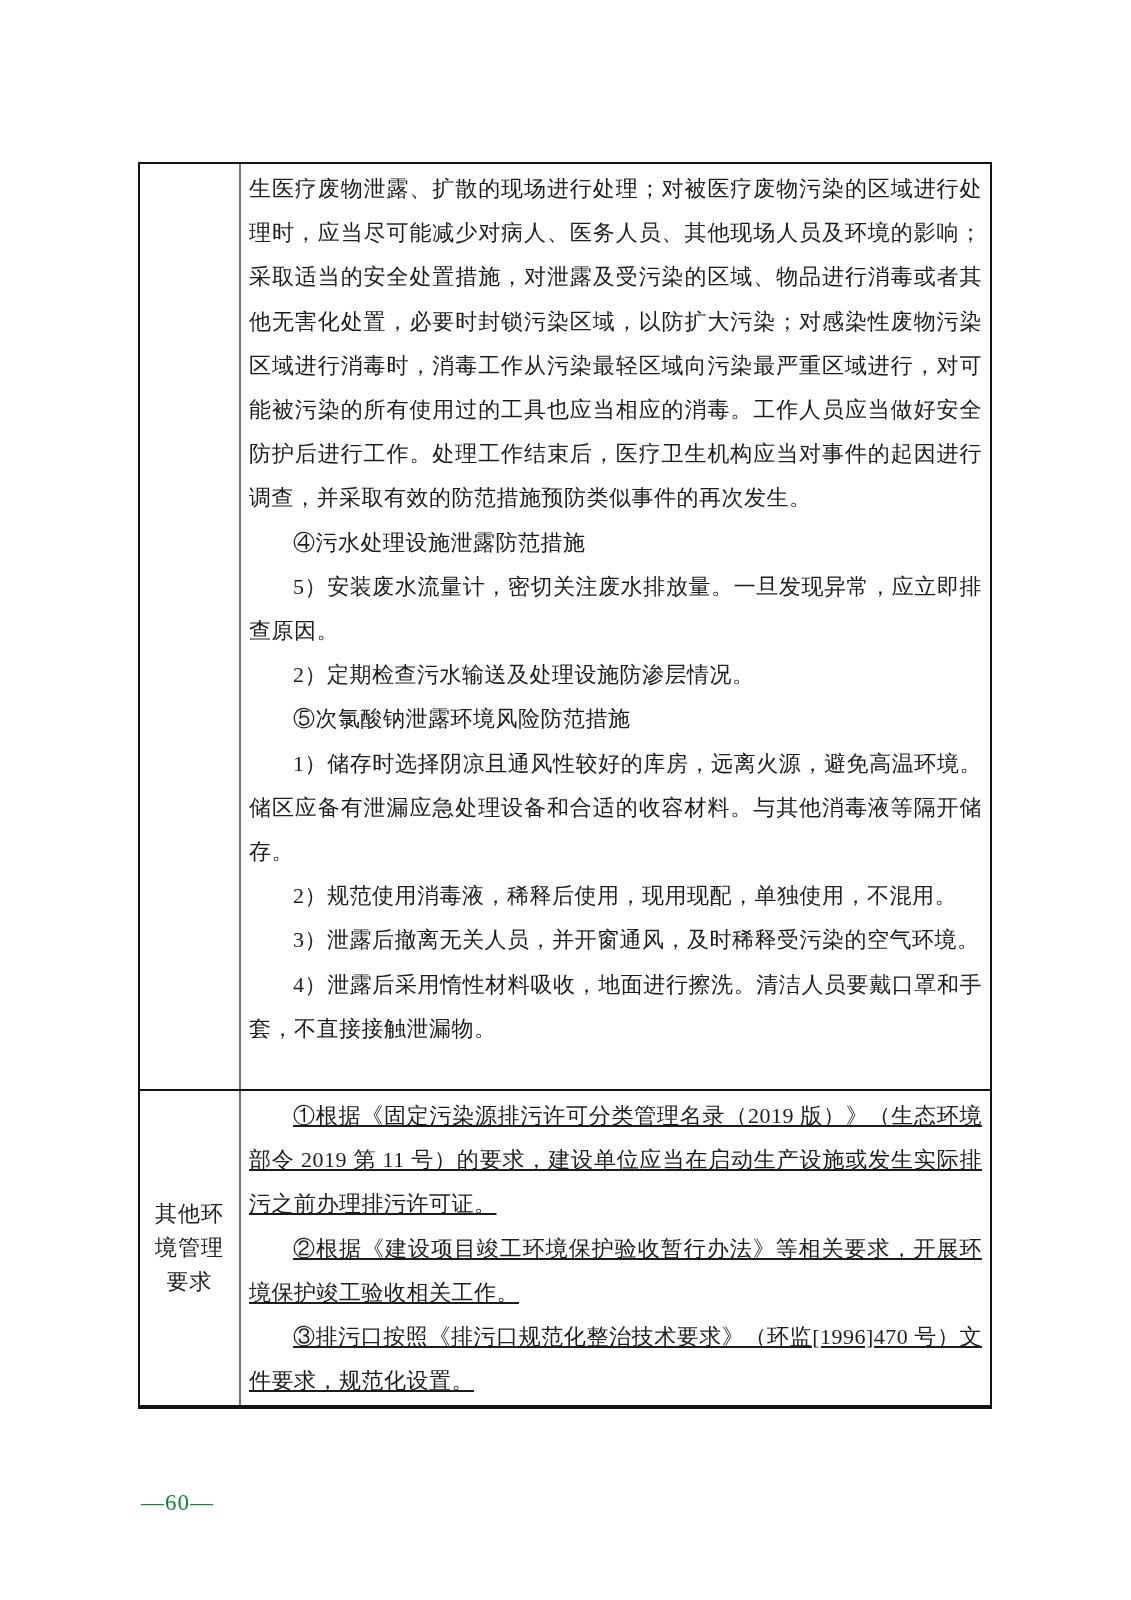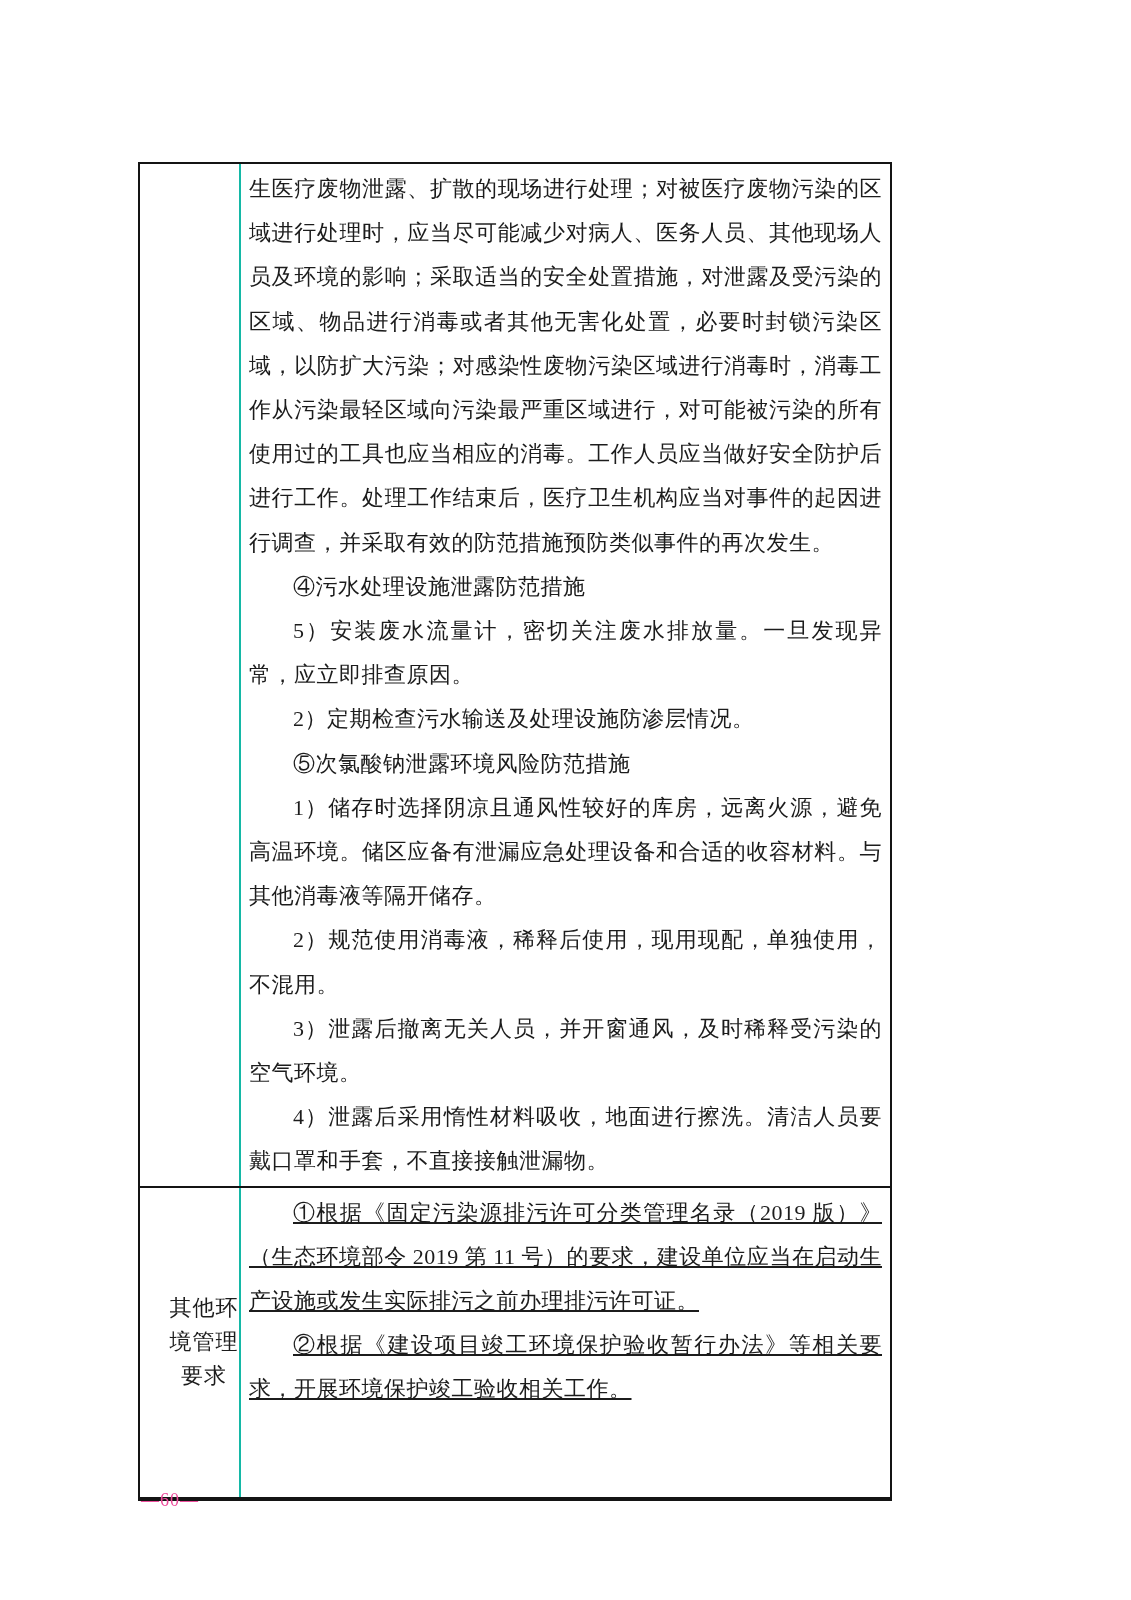--- a/index.html
+++ b/index.html
@@ -9,34 +9,34 @@
     height: 1600px;
     position: relative;
     font-family: "Liberation Serif", "DejaVu Serif", serif;
     color: #1c1c1c;
     overflow: hidden;
   }
   .doc-table {
     position: absolute;
     left: 138px;
     top: 162px;
-    width: 754px;
+    width: 854px;
     border: 2px solid #141414;
     border-bottom-width: 4px;
     background: #ffffff;
   }
   .tr { display: flex; align-items: stretch; }
   .tr.second { border-top: 2px solid #141414; }
   .td-label {
     width: 101px;
     flex: 0 0 101px;
-    border-right: 2px solid #14b8a6;
+    border-right: 2px solid #737373;
     display: flex;
     align-items: center;
-    justify-content: flex-end;
+    justify-content: center;
     text-align: center;
   }
   .td-label .label-text {
     width: 70px;
     font-size: 22px;
     line-height: 34px;
     letter-spacing: 1px;
   }
   .td-content {
     flex: 1 1 auto;
@@ -49,23 +49,23 @@
     line-height: 44.2px;
     text-align: justify;
     text-justify: inter-character;
     letter-spacing: 0.5px;
   }
   .td-content p.ind { text-indent: 2em; }
   .page-number {
     position: absolute;
     left: 141px;
     top: 1490px;
-    font-size: 18px;
+    font-size: 23px;
     letter-spacing: 1px;
-    color: #ec4899;
+    color: #15803d;
   }
 </style>
 </head>
 <body>
 
 <div class="doc-table">
 
   <div class="tr first">
     <div class="td-label">
       <div class="label-text"></div>
@@ -83,18 +83,19 @@
     </div>
   </div>
 
   <div class="tr second">
     <div class="td-label">
       <div class="label-text">其他环境管理要求</div>
     </div>
     <div class="td-content">
       <p class="ind">①根据《固定污染源排污许可分类管理名录（2019 版）》（生态环境部令 2019 第 11 号）的要求，建设单位应当在启动生产设施或发生实际排污之前办理排污许可证。</p>
       <p class="ind">②根据《建设项目竣工环境保护验收暂行办法》等相关要求，开展环境保护竣工验收相关工作。</p>
+      <p class="ind">③排污口按照《排污口规范化整治技术要求》（环监[1996]470 号）文件要求，规范化设置。</p>
     </div>
   </div>
 
 </div>
 
 <div class="page-number">—60—</div>
 
 </body></html>

